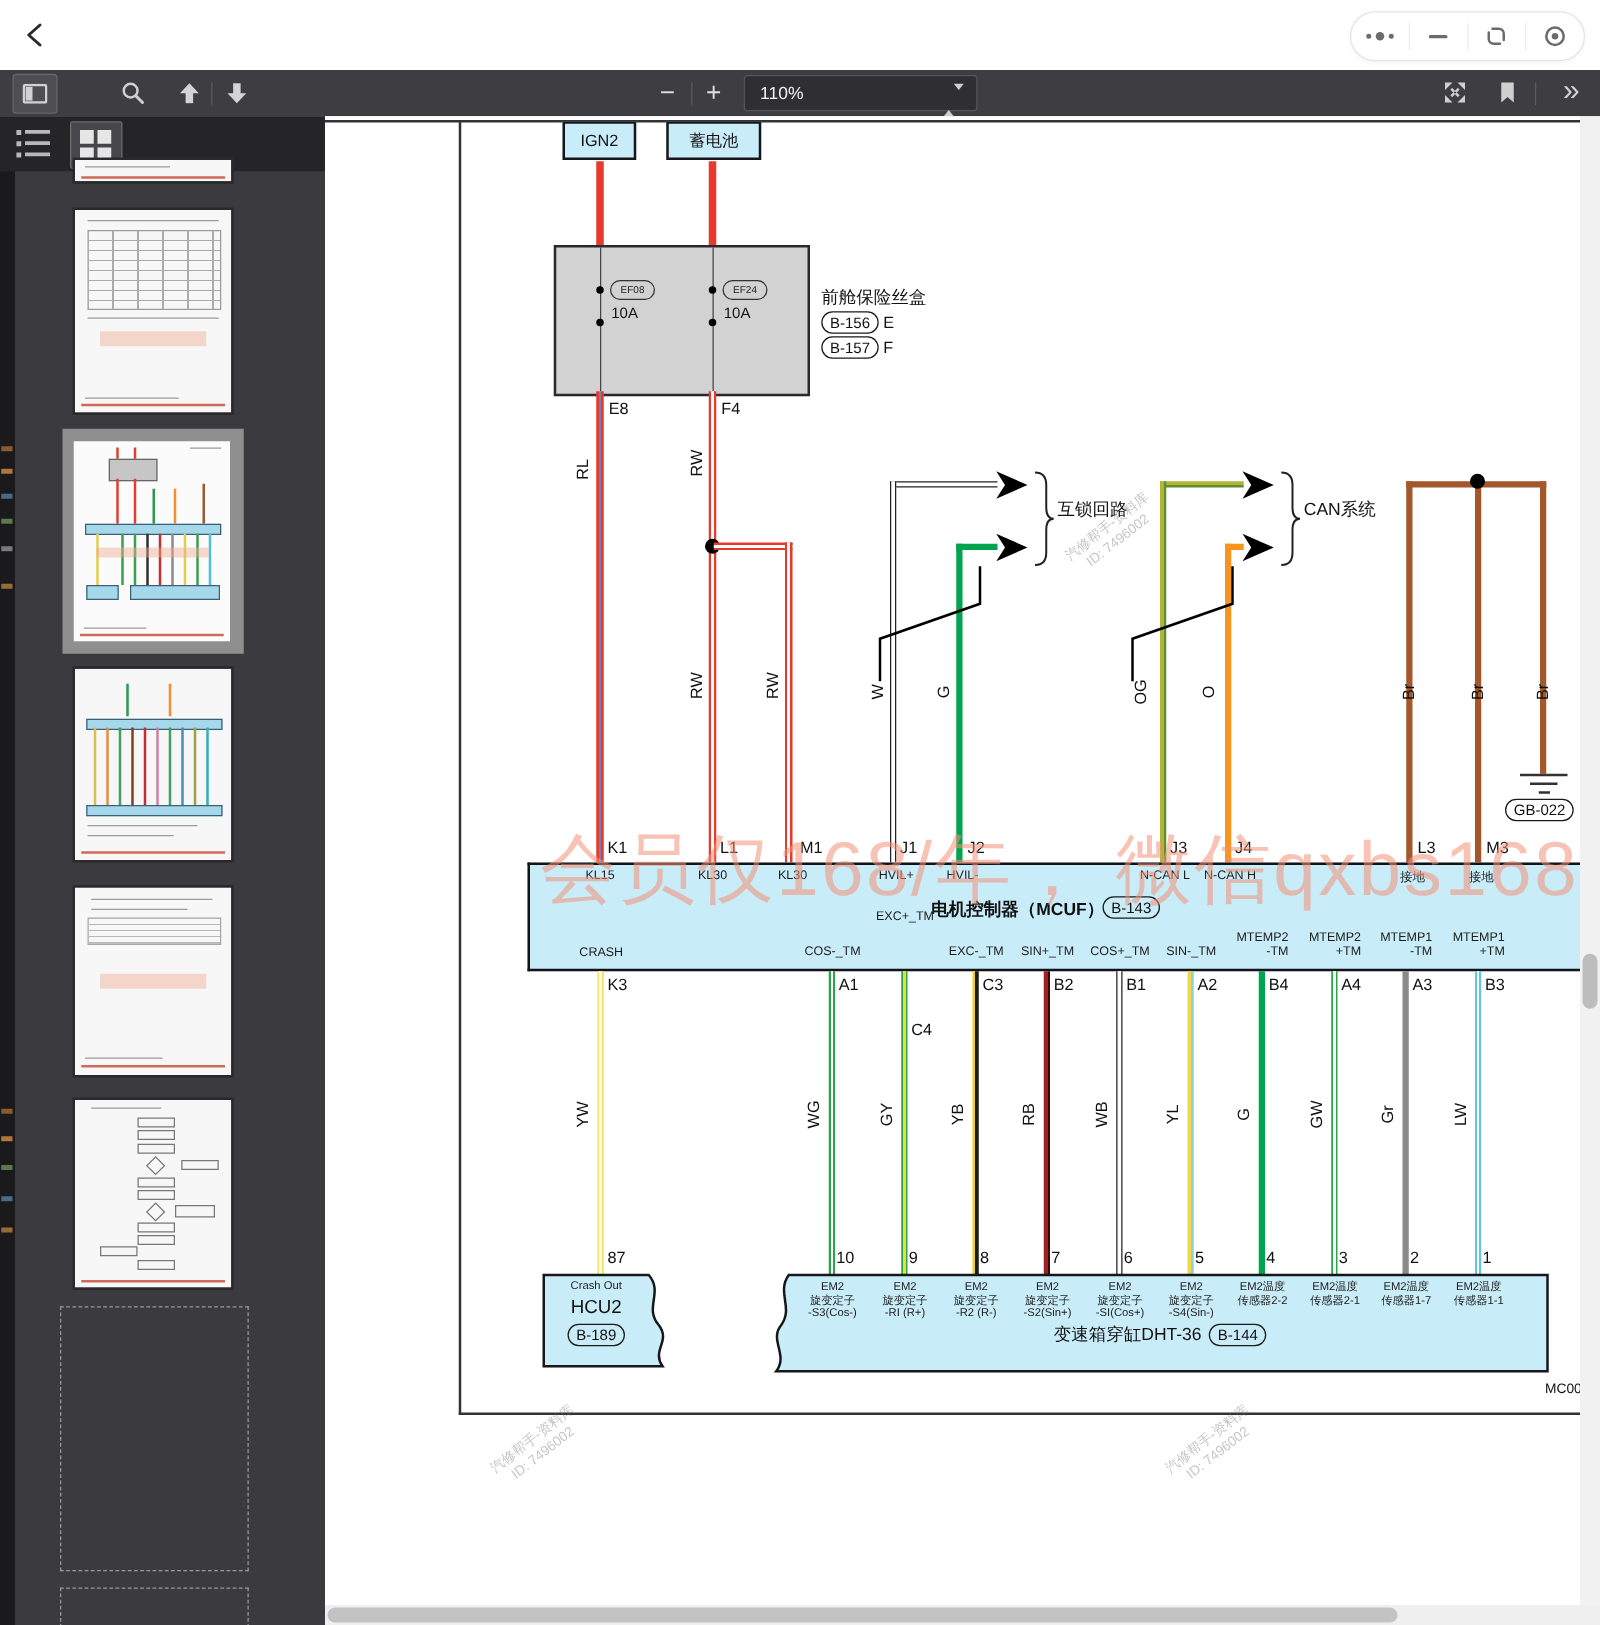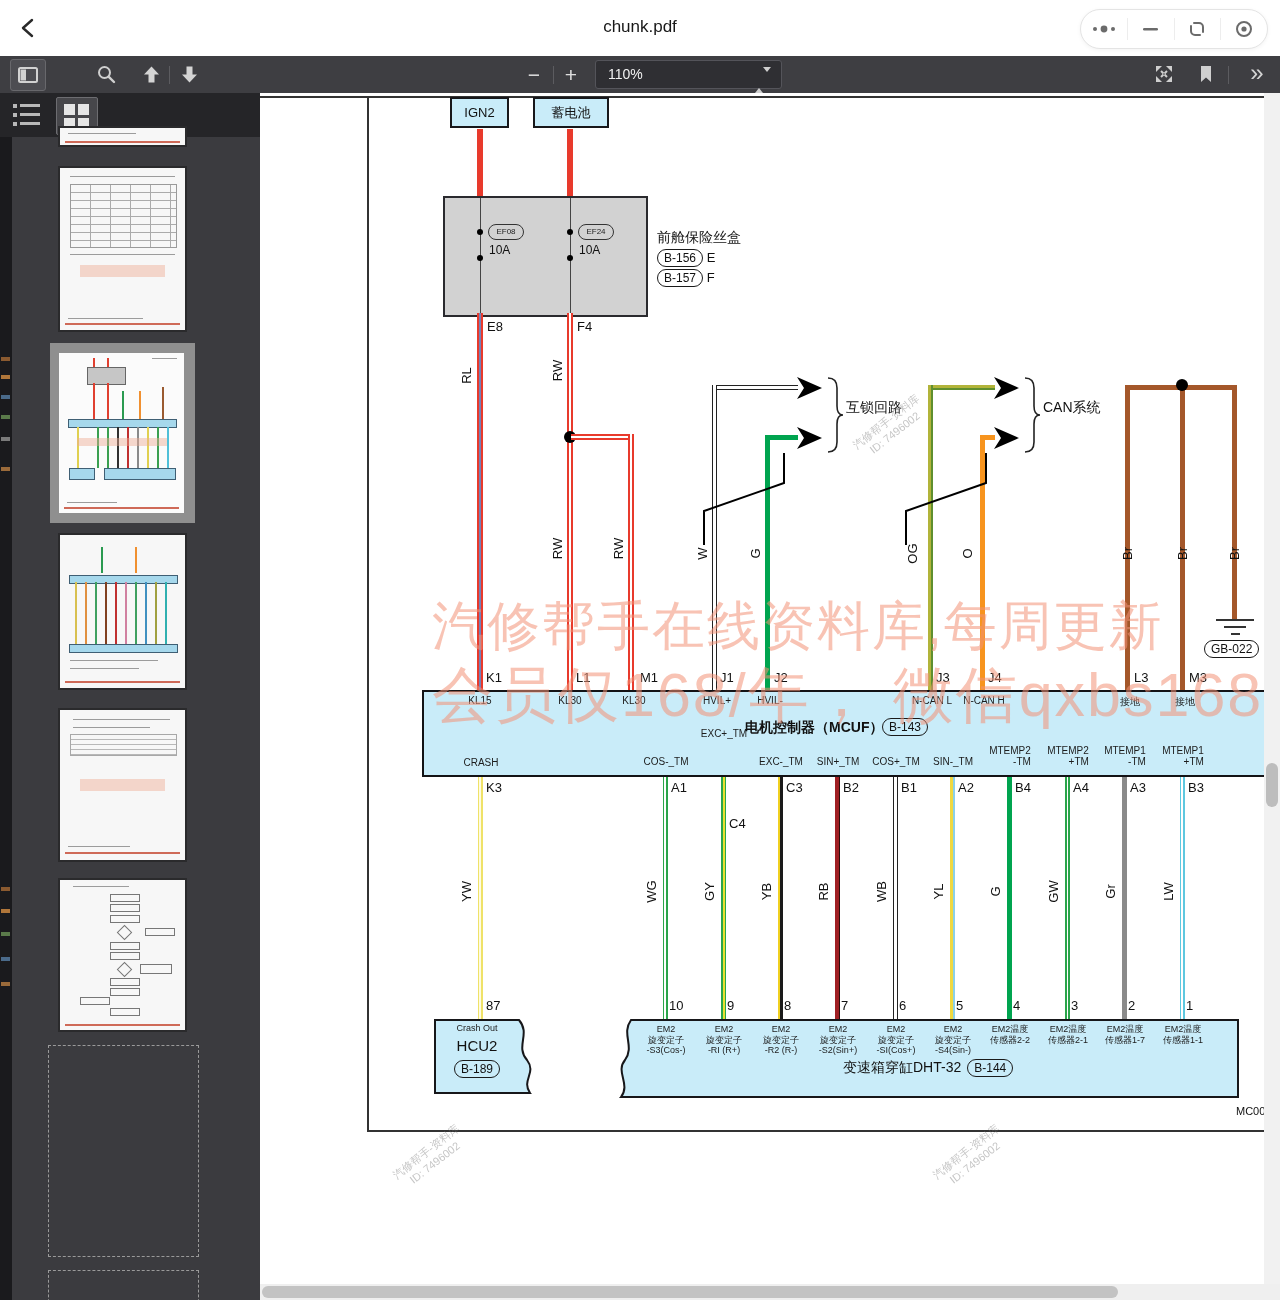--- a/index.html
+++ b/index.html
@@ -90,21 +90,20 @@
 <body>
 
 <div class="app">
 
   <div class="titlebar">
     <div class="back-btn">
       <svg width="30" height="30">
           <polyline points="18,7 9,15 18,23" fill="none" stroke="#2a2a2a" stroke-width="2.4" stroke-linecap="round" stroke-linejoin="round"></polyline>
         </svg>
     </div>
-    <div class="doc-title">chunk.pdf</div>
     <div class="capsule">
       <div class="cap-cell">
         <svg width="26" height="10">
           <circle cx="4" cy="5" r="2" fill="#6b6b6b"></circle>
             <circle cx="13" cy="5" r="3.4" fill="#6b6b6b"></circle>
             <circle cx="22" cy="5" r="2" fill="#6b6b6b"></circle>
         </svg>
       </div>
       <div class="cap-cell">
         <svg width="16" height="6">
@@ -549,27 +548,26 @@
       </div>
     <div class="dht-col" style="left:865px;top:931px;">
         <div>EM2温度</div>
         <div>传感器1-7</div>
       </div>
     <div class="dht-col" style="left:923px;top:931px;">
         <div>EM2温度</div>
         <div>传感器1-1</div>
       </div>
     <div style="position:absolute;left:583px;top:966px;display:flex;align-items:center;gap:6px;font-size:14px;color:#111;">
-      <span>变速箱穿缸DHT-32</span>
+      <span>变速箱穿缸DHT-36</span>
       <span class="oval">B-144</span>
     </div>
 
     <div class="pl" style="left:976px;top:1012px;font-size:11px;">MC00</div>
 
-    <div class="wm-big" style="left:172px;top:498px;font-size:53px;">汽修帮手在线资料库,每周更新</div>
     <div class="wm-big" style="left:172px;top:562px;font-size:61px;">会员仅168/年， 微信qxbs1688</div>
     <div class="wm-small" style="left:590px;top:320px;">
         <div>汽修帮手-资料库</div>
         <div>ID: 7496002</div>
       </div>
     <div class="wm-small" style="left:130px;top:1050px;">
         <div>汽修帮手-资料库</div>
         <div>ID: 7496002</div>
       </div>
     <div class="wm-small" style="left:670px;top:1050px;">

